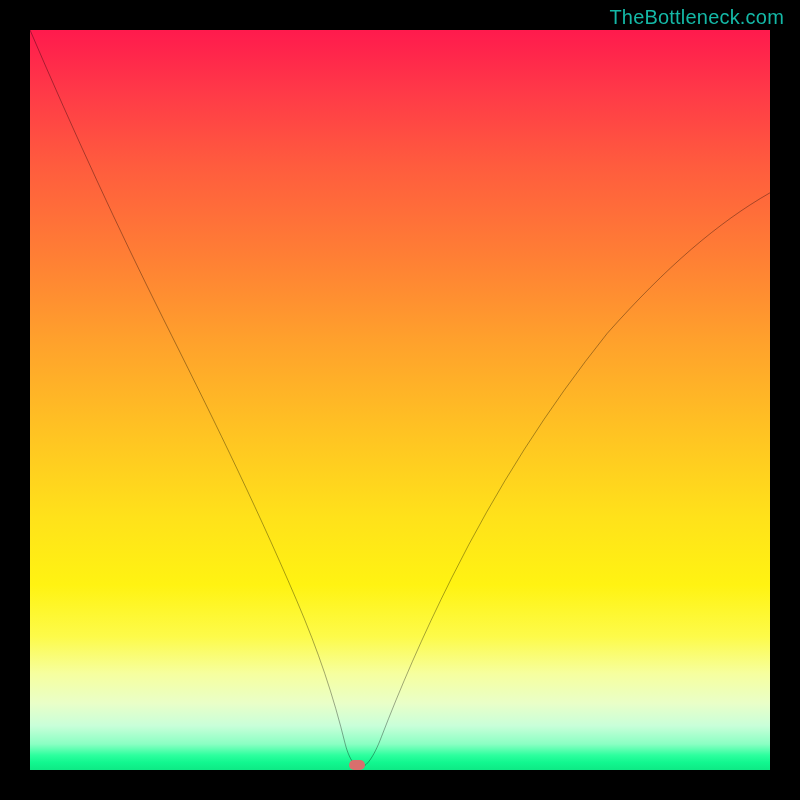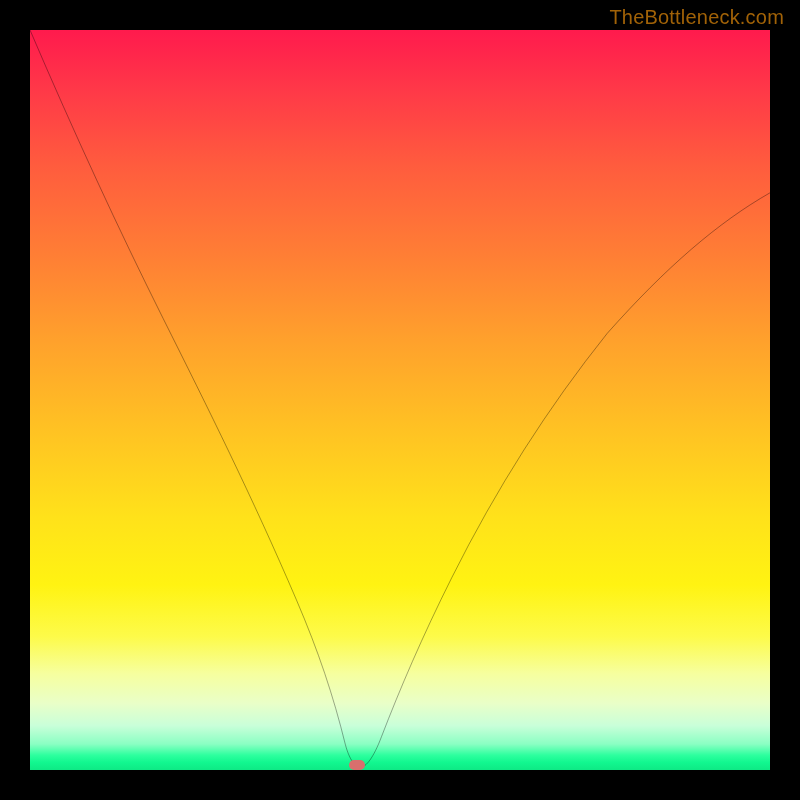--- a/index.html
+++ b/index.html
@@ -56,21 +56,21 @@
     width: 16px;
     height: 10px;
     border-radius: 5px;
     background: #d96f6d;
     transform: translate(-50%, -50%);
   }
   .watermark {
     position: absolute;
     top: 6px;
     right: 16px;
-    color: #a16207;
+    color: #14b8a6;
     font-size: 20px;
     font-weight: 500;
     letter-spacing: 0.2px;
     user-select: none;
   }
 </style>
 </head>
 <body>
 
 <div class="frame">

